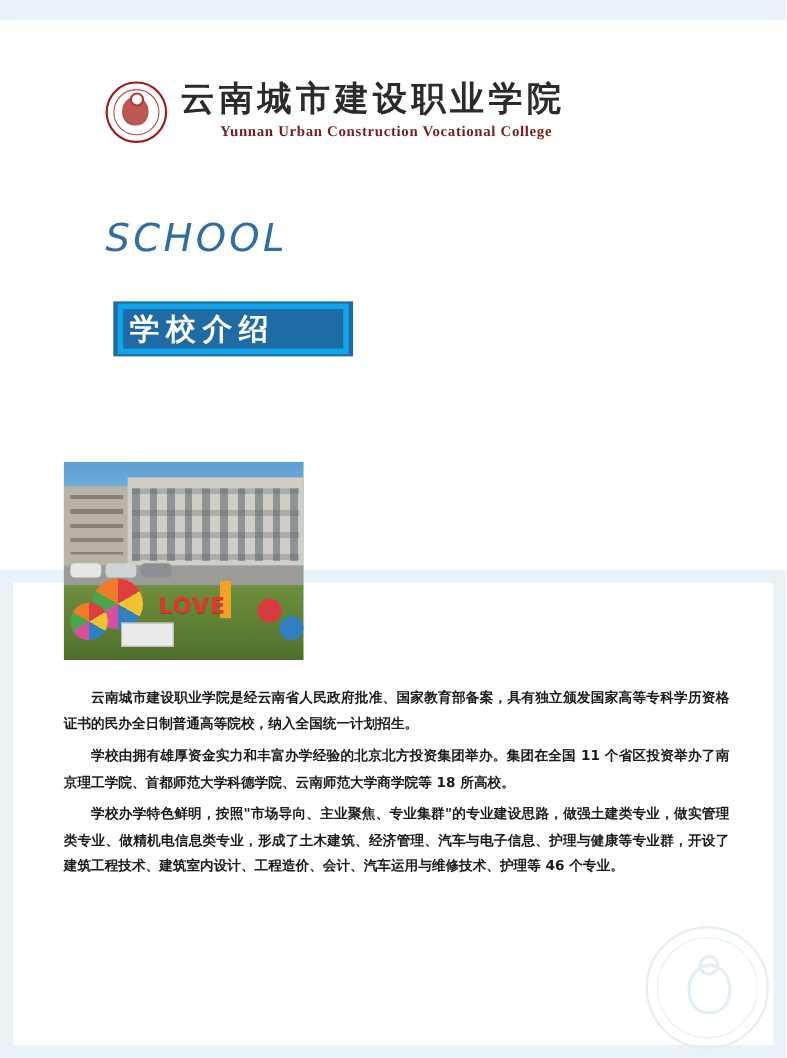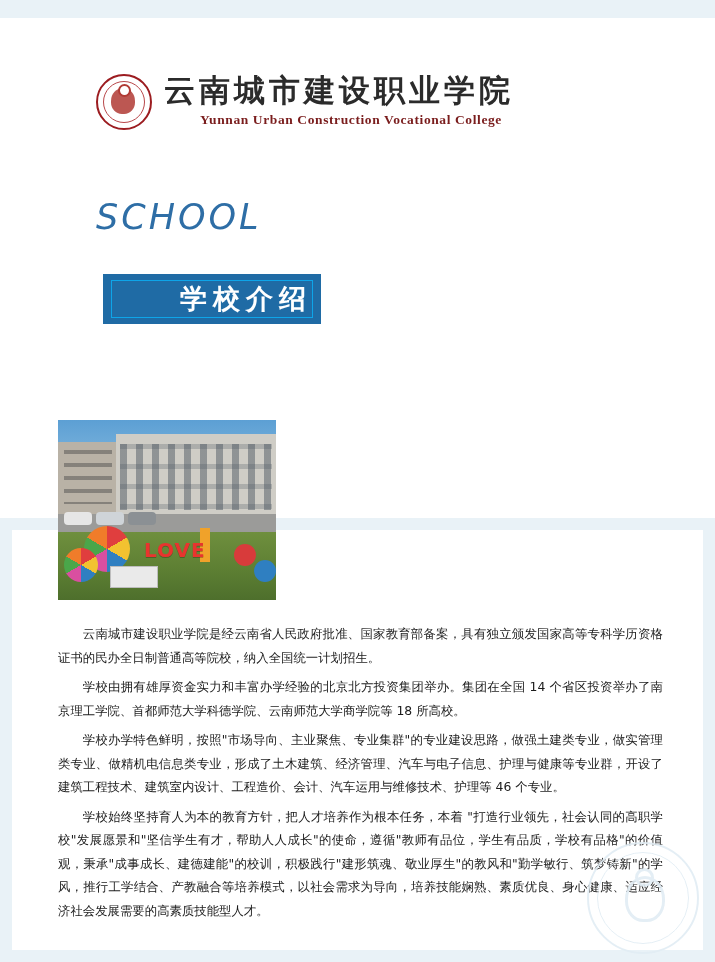--- a/index.html
+++ b/index.html
@@ -142,24 +142,24 @@
     width: 218px;
     height: 50px;
     background: #1f6ba5;
     display: flex;
     align-items: center;
     justify-content: center;
   }
   .cn-badge-inner {
     width: 200px;
     height: 36px;
-    border: 1px solid #0ea5e9;
+    border: 5px solid #0ea5e9;
     display: flex;
     align-items: center;
-    justify-content: flex-end;
+    justify-content: flex-start;
   }
   .cn-badge-text {
     font-family: "DejaVu Sans", sans-serif;
     color: #ffffff;
     font-size: 27px;
     font-weight: bold;
     letter-spacing: 6px;
     padding-left: 6px;
   }
 
@@ -256,20 +256,21 @@
     width: 605px;
     font-family: "DejaVu Sans", sans-serif;
     font-size: 12.4px;
     line-height: 23.5px;
     color: #1b1b1b;
     text-align: justify;
   }
   .body-copy p {
     margin: 0 0 6px 0;
     text-indent: 2em;
+    font-weight: bold;
   }
 
   
   .watermark {
     position: absolute;
     right: 16px;
     bottom: 8px;
     width: 108px;
     height: 108px;
     border-radius: 50%;
@@ -342,23 +343,22 @@
     <div class="ph-pinwheel"></div>
     <div class="ph-pinwheel p2"></div>
     <div class="ph-love">LOVE</div>
     <div class="ph-ball b1"></div>
     <div class="ph-ball b2"></div>
     <div class="ph-sign"></div>
   </div>
 
   <div class="body-copy">
     <p>云南城市建设职业学院是经云南省人民政府批准、国家教育部备案，具有独立颁发国家高等专科学历资格证书的民办全日制普通高等院校，纳入全国统一计划招生。</p>
-    <p>学校由拥有雄厚资金实力和丰富办学经验的北京北方投资集团举办。集团在全国 14 个省区投资举办了南京理工学院、首都师范大学科德学院、云南师范大学商学院等 18 所高校。</p>
+    <p>学校由拥有雄厚资金实力和丰富办学经验的北京北方投资集团举办。集团在全国 11 个省区投资举办了南京理工学院、首都师范大学科德学院、云南师范大学商学院等 18 所高校。</p>
     <p>学校办学特色鲜明，按照"市场导向、主业聚焦、专业集群"的专业建设思路，做强土建类专业，做实管理类专业、做精机电信息类专业，形成了土木建筑、经济管理、汽车与电子信息、护理与健康等专业群，开设了建筑工程技术、建筑室内设计、工程造价、会计、汽车运用与维修技术、护理等 46 个专业。</p>
-    <p>学校始终坚持育人为本的教育方针，把人才培养作为根本任务，本着 "打造行业领先，社会认同的高职学校"发展愿景和"坚信学生有才，帮助人人成长"的使命，遵循"教师有品位，学生有品质，学校有品格"的价值观，秉承"成事成长、建德建能"的校训，积极践行"建形筑魂、敬业厚生"的教风和"勤学敏行、筑梦铸新"的学风，推行工学结合、产教融合等培养模式，以社会需求为导向，培养技能娴熟、素质优良、身心健康、适应经济社会发展需要的高素质技能型人才。</p>
   </div>
 
   <div class="watermark">
     <div class="wm-core"></div>
     <div class="wm-dot"></div>
   </div>
 
 </div>
 
 </body></html>

